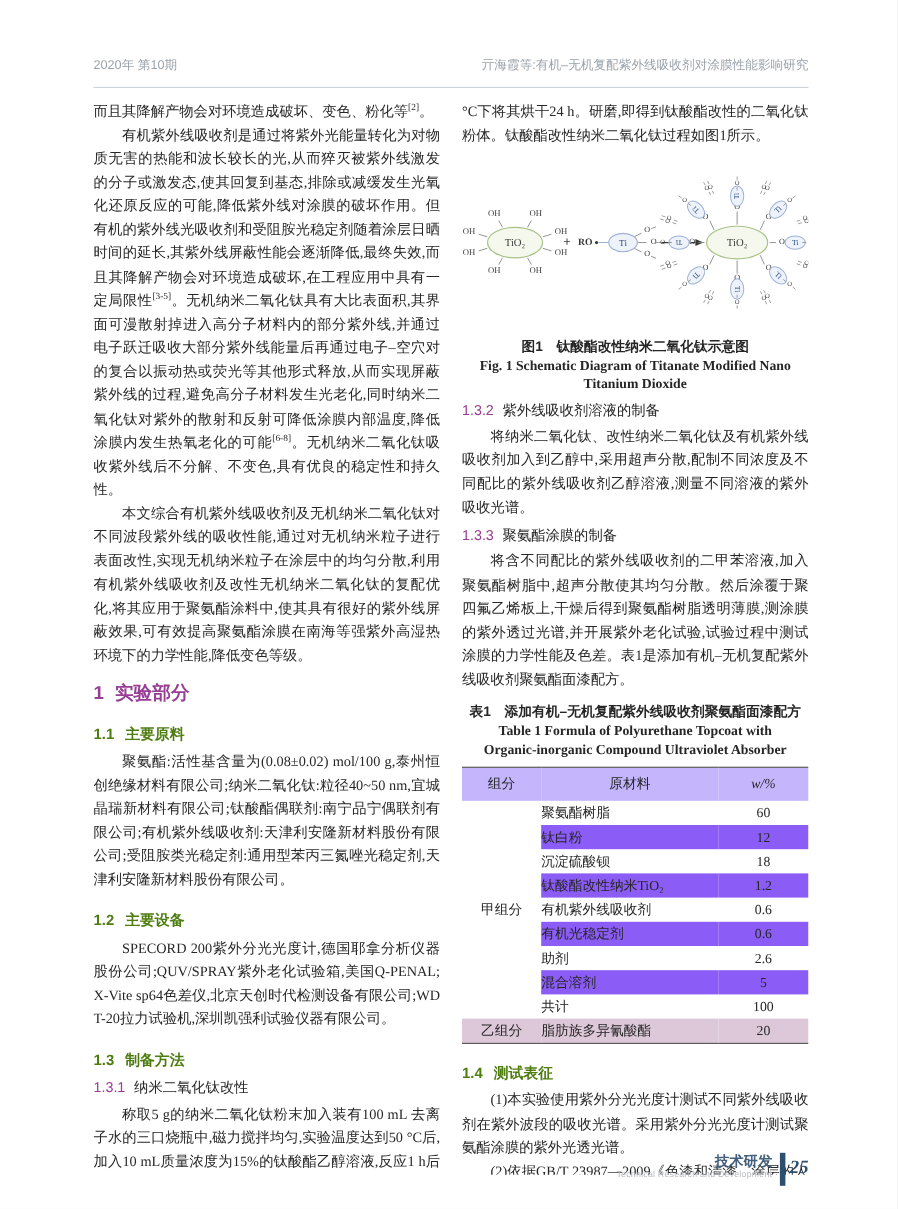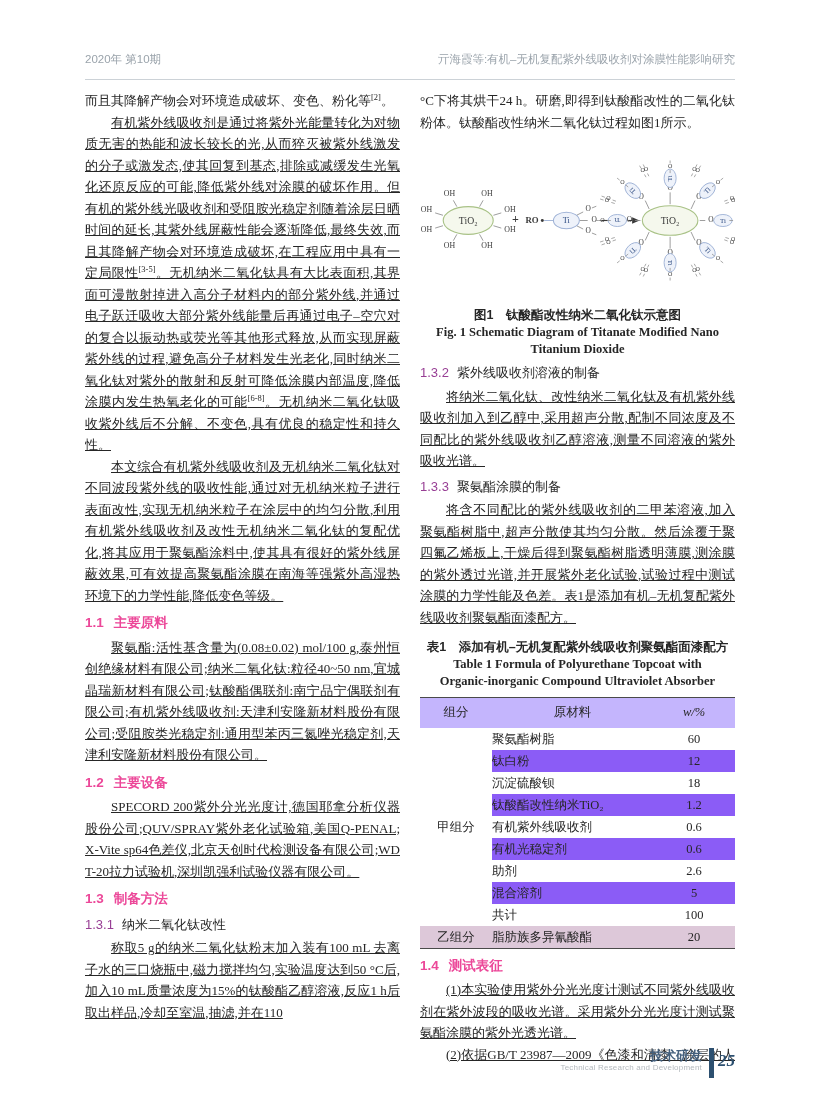--- a/index.html
+++ b/index.html
@@ -8,27 +8,27 @@
   
   .header{position:absolute;left:85px;right:81px;top:52px;display:flex;justify-content:space-between;
           font-family:"Liberation Sans","DejaVu Sans",sans-serif;font-size:11.5px;color:#9aa3ab;
           padding-bottom:12px;border-bottom:1px solid #ccd2d7;}
   
   .col{position:absolute;top:90px;width:315px;height:978px;overflow:hidden;
        font-size:13px;line-height:21.5px;text-align:justify;word-break:break-all;}
   .col-left{left:85px;}
   .col-right{left:420px;}
   p.para{margin:0;}
-  p.para.indent{text-indent:2em;text-decoration:underline;}
+  p.para.indent{text-indent:2em;}
   sup{font-size:8.5px;line-height:0;}
   
   .hd{font-family:"Liberation Sans","DejaVu Sans",sans-serif;}
   .hd .num{margin-right:10px;}
   .hd.h1{color:#973e94;font-weight:bold;font-size:17px;margin:13px 0 8px;}
-  .hd.h2{color:#ec4899;font-weight:bold;font-size:13.5px;margin:6px 0 3px;}
+  .hd.h2{color:#4d7c0f;font-weight:bold;font-size:13.5px;margin:16px 0 3px;}
   .hd.h3{color:#262626;font-weight:normal;font-size:13px;margin:4px 0 2px;}
   .hd.h3 .num{color:#973e94;margin-right:8px;}
   
   figure.fig{margin:6px 0 2px;text-align:center;}
   figure.fig svg{display:block;margin:0 auto;}
   .cap-cn{font-family:"Liberation Sans","DejaVu Sans",sans-serif;font-weight:bold;font-size:12.5px;
           text-align:center;line-height:18px;margin-top:4px;}
   .cap-en{font-family:"Liberation Serif",serif;font-weight:bold;font-size:12.5px;text-align:center;line-height:17px;}
   .tbl-caption{margin-top:10px;}
   
@@ -58,20 +58,21 @@
 
   <div class="header">
     <span>2020年 第10期</span>
     <span>亓海霞等:有机–无机复配紫外线吸收剂对涂膜性能影响研究</span>
   </div>
 
   <div class="col col-left" id="col-left">
       <p class="para"><span>而且其降解产物会对环境造成破坏、变色、粉化等</span><sup>[2]</sup><span>。</span></p>
       <p class="para indent"><span>有机紫外线吸收剂是通过将紫外光能量转化为对物质无害的热能和波长较长的光,从而猝灭被紫外线激发的分子或激发态,使其回复到基态,排除或减缓发生光氧化还原反应的可能,降低紫外线对涂膜的破坏作用。但有机的紫外线光吸收剂和受阻胺光稳定剂随着涂层日晒时间的延长,其紫外线屏蔽性能会逐渐降低,最终失效,而且其降解产物会对环境造成破坏,在工程应用中具有一定局限性</span><sup>[3-5]</sup><span>。无机纳米二氧化钛具有大比表面积,其界面可漫散射掉进入高分子材料内的部分紫外线,并通过电子跃迁吸收大部分紫外线能量后再通过电子–空穴对的复合以振动热或荧光等其他形式释放,从而实现屏蔽紫外线的过程,避免高分子材料发生光老化,同时纳米二氧化钛对紫外的散射和反射可降低涂膜内部温度,降低涂膜内发生热氧老化的可能</span><sup>[6-8]</sup><span>。无机纳米二氧化钛吸收紫外线后不分解、不变色,具有优良的稳定性和持久性。</span></p>
       <p class="para indent"><span>本文综合有机紫外线吸收剂及无机纳米二氧化钛对不同波段紫外线的吸收性能,通过对无机纳米粒子进行表面改性,实现无机纳米粒子在涂层中的均匀分散,利用有机紫外线吸收剂及改性无机纳米二氧化钛的复配优化,将其应用于聚氨酯涂料中,使其具有很好的紫外线屏蔽效果,可有效提高聚氨酯涂膜在南海等强紫外高湿热环境下的力学性能,降低变色等级。</span></p>
+      <div class="hd h1"><span class="num">1</span><span class="htxt">实验部分</span></div>
       <div class="hd h2"><span class="num">1.1</span><span class="htxt">主要原料</span></div>
       <p class="para indent"><span>聚氨酯:活性基含量为(0.08±0.02) mol/100 g,泰州恒创绝缘材料有限公司;纳米二氧化钛:粒径40~50 nm,宜城晶瑞新材料有限公司;钛酸酯偶联剂:南宁品宁偶联剂有限公司;有机紫外线吸收剂:天津利安隆新材料股份有限公司;受阻胺类光稳定剂:通用型苯丙三氮唑光稳定剂,天津利安隆新材料股份有限公司。</span></p>
       <div class="hd h2"><span class="num">1.2</span><span class="htxt">主要设备</span></div>
       <p class="para indent"><span>SPECORD 200紫外分光光度计,德国耶拿分析仪器股份公司;QUV/SPRAY紫外老化试验箱,美国Q-PENAL;X-Vite sp64色差仪,北京天创时代检测设备有限公司;WDT-20拉力试验机,深圳凯强利试验仪器有限公司。</span></p>
       <div class="hd h2"><span class="num">1.3</span><span class="htxt">制备方法</span></div>
       <div class="hd h3"><span class="num">1.3.1</span><span class="htxt">纳米二氧化钛改性</span></div>
       <p class="para indent"><span>称取5 g的纳米二氧化钛粉末加入装有100 mL 去离子水的三口烧瓶中,磁力搅拌均匀,实验温度达到50 °C后,加入10 mL质量浓度为15%的钛酸酯乙醇溶液,反应1 h后取出样品,冷却至室温,抽滤,并在110</span></p>
     </div>
 
   <div class="col col-right">

